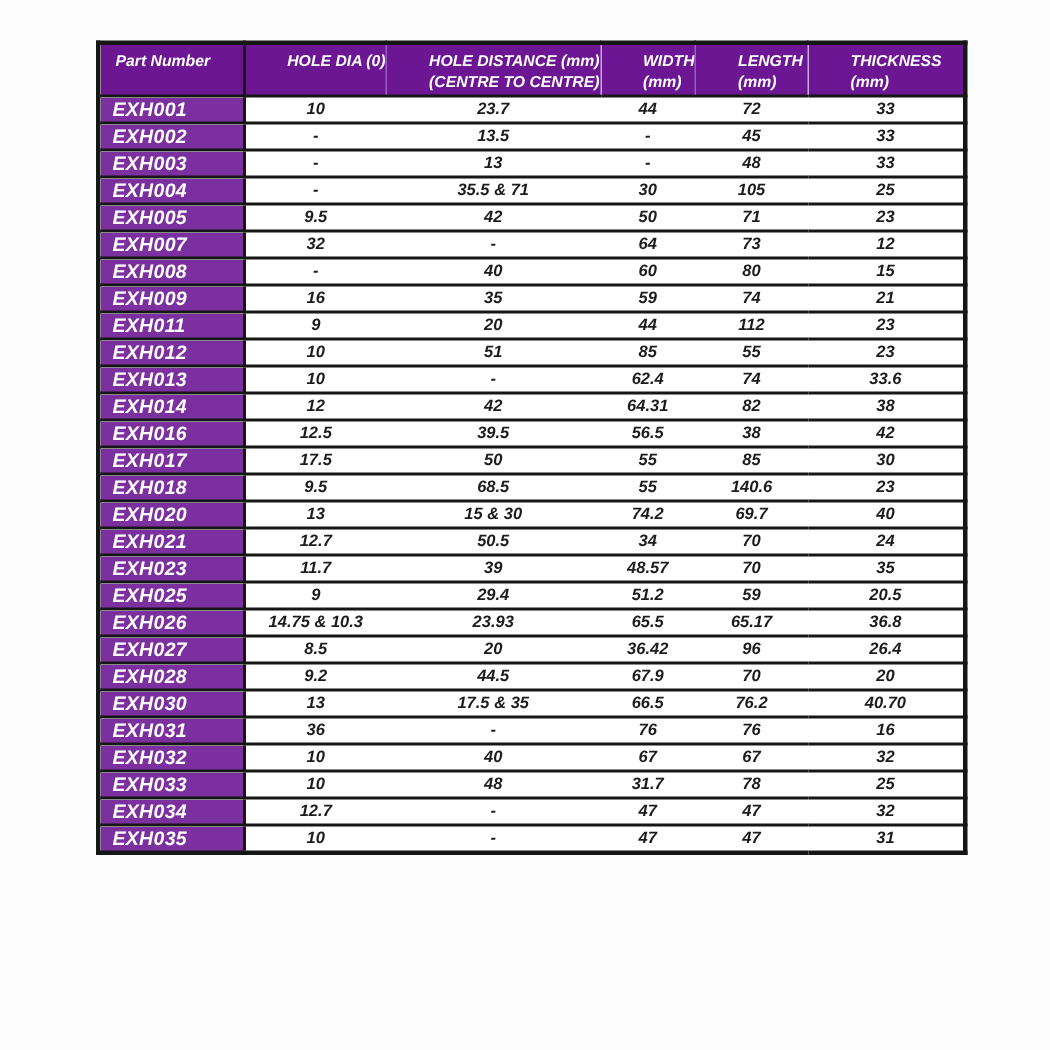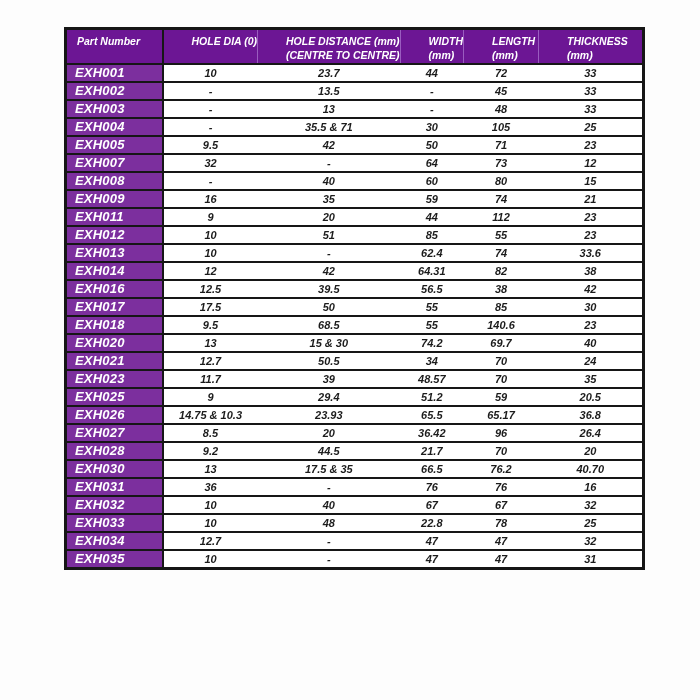--- a/index.html
+++ b/index.html
@@ -279,21 +279,21 @@
     <td>8.5</td>
     <td>20</td>
     <td>36.42</td>
     <td>96</td>
     <td>26.4</td>
   </tr>
         <tr>
     <td class="part">EXH028</td>
     <td>9.2</td>
     <td>44.5</td>
-    <td>21.7</td>
+    <td>67.9</td>
     <td>70</td>
     <td>20</td>
   </tr>
         <tr>
     <td class="part">EXH030</td>
     <td>13</td>
     <td>17.5 &amp; 35</td>
     <td>66.5</td>
     <td>76.2</td>
     <td>40.70</td>
@@ -311,21 +311,21 @@
     <td>10</td>
     <td>40</td>
     <td>67</td>
     <td>67</td>
     <td>32</td>
   </tr>
         <tr>
     <td class="part">EXH033</td>
     <td>10</td>
     <td>48</td>
-    <td>22.8</td>
+    <td>31.7</td>
     <td>78</td>
     <td>25</td>
   </tr>
         <tr>
     <td class="part">EXH034</td>
     <td>12.7</td>
     <td>-</td>
     <td>47</td>
     <td>47</td>
     <td>32</td>

